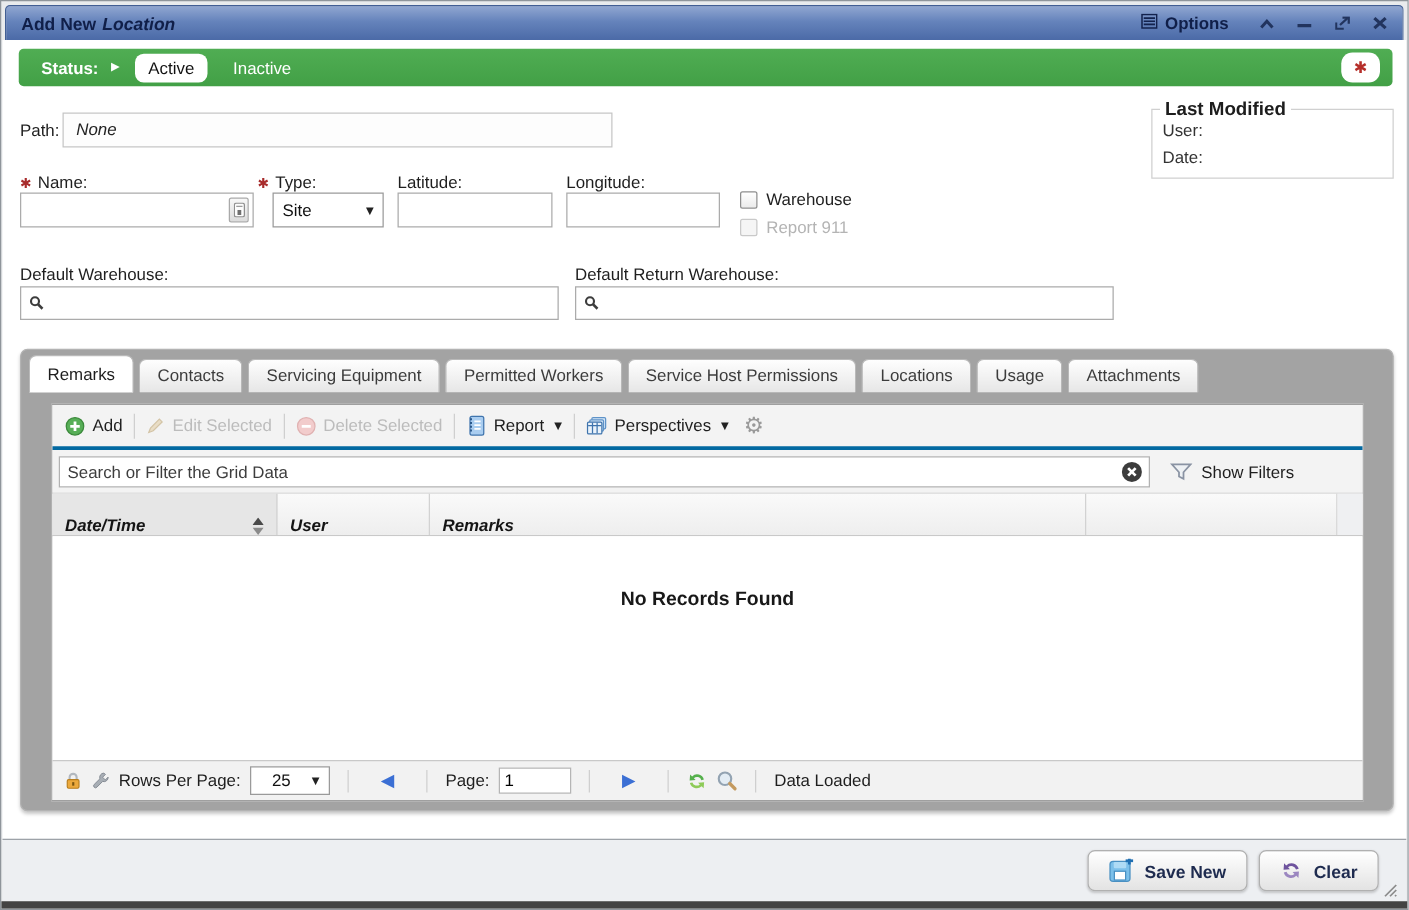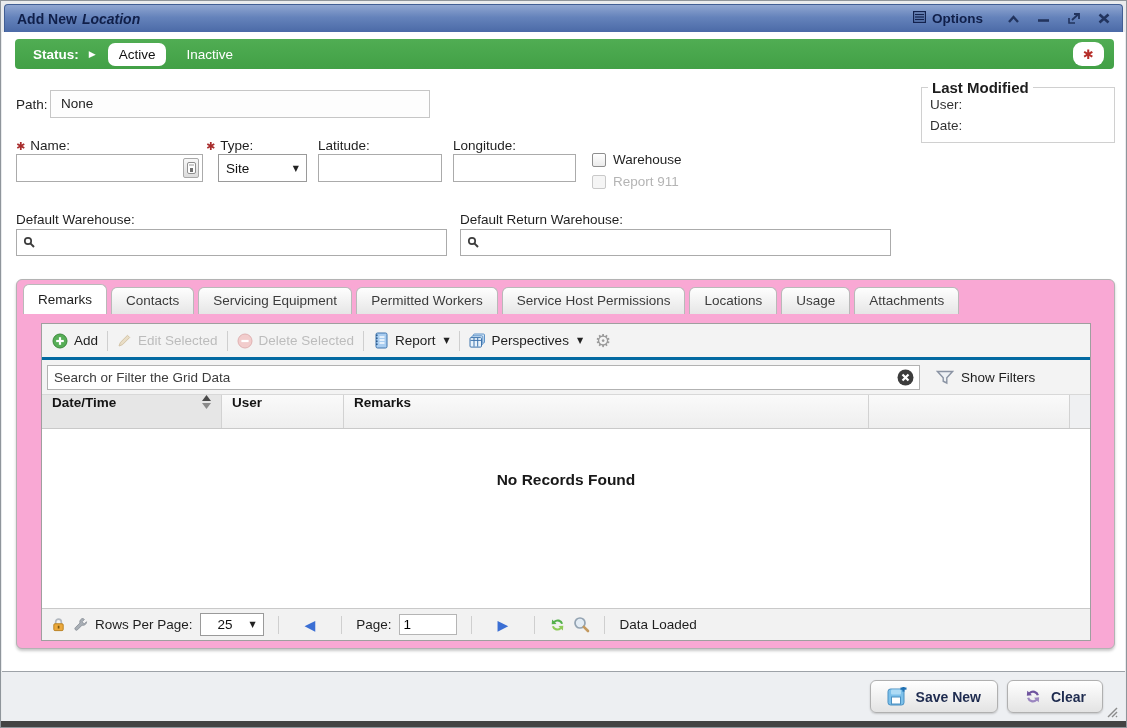--- a/index.html
+++ b/index.html
@@ -43,22 +43,22 @@
     border-radius:7px; cursor:default; }
   .status-inactive { margin-left:20px; font-size:13.5px; cursor:default; }
   .req-btn { margin-left:auto; width:31px; height:24px; background:#fff; border-radius:9px;
     display:flex; align-items:center; justify-content:center; cursor:default; }
   .req-btn span { color:#b62f2a; font-family:"DejaVu Sans",sans-serif; font-size:13px; font-weight:bold; }
 
   
   .flabel { position:absolute; font-size:13.5px; color:#1f1f1f; white-space:nowrap; }
   .req { color:#a82c2c; font-family:"DejaVu Sans",sans-serif; font-size:11px; margin-right:5px; }
   .fbox { position:absolute; border:1px solid #c6c6c6; background:#fdfdfd; }
-  .path-box { left:48px; top:58px; width:380px; height:28px; font-size:13.5px; color:#222;
-    line-height:26px; padding-left:10px; }
+  .path-box { left:48px; top:58px; width:440px; height:28px; font-size:13.5px; color:#222;
+    line-height:26px; padding-left:10px;font-style:italic; }
   .tinput { position:absolute; border:1px solid #ababab; background:#fff; height:28px;
     font-family:"Liberation Sans",sans-serif; font-size:13.5px; padding:0 6px; color:#222; }
   .name-wrap { position:absolute; left:14px; top:122px; width:187px; height:28px; }
   .name-wrap input { width:100%; height:100%; border:1px solid #ababab; padding:0 26px 0 6px;
     font-size:13.5px; font-family:"Liberation Sans",sans-serif; }
   .name-btn { position:absolute; right:4px; top:4px; width:16px; height:20px;
     border:1px solid #a9a9a9; border-radius:2px;
     background:linear-gradient(#f8f8f8,#dcdcdc);
     display:flex; align-items:center; justify-content:center; cursor:default; }
   .selectbox { position:absolute; height:28px; border:1px solid #9a9a9a; background:#fff;
@@ -75,21 +75,21 @@
     font-size:13.5px; font-family:"Liberation Sans",sans-serif; }
   .lookup-wrap svg { position:absolute; left:7px; top:7px; }
 
   .lastmod { position:absolute; left:919px; top:47px; width:194px; height:64px;
     border:1px solid #d0d0d0; }
   .lastmod legend { font-size:15px; font-weight:bold; color:#1d1d1d; margin-left:6px; padding:0 4px; }
   .lastmod .row { font-size:13.5px; color:#333; padding:1px 0 5px 8px; }
 
   
   .tabpanel { position:absolute; left:14px; top:247px; width:1099px; height:370px;
-    background:#f9a8d4; border:1px solid #b3b3b3; border-radius:6px;
+    background:#a3a3a3; border:1px solid #b3b3b3; border-radius:6px;
     box-shadow:0 2px 3px rgba(0,0,0,0.22); }
   .tabstrip { position:absolute; left:6px; top:3px; right:6px; height:31px; display:flex; align-items:flex-end; }
   .tab { padding:5px 14px 6px; font-size:13.5px; color:#3c3c3c;
     background:linear-gradient(#fefefe,#e6e6e6); border:1px solid #b9b9b9; border-bottom:none;
     border-radius:6px 6px 0 0; margin-right:4px; cursor:default; white-space:nowrap; }
   .tab.active { background:#ffffff; color:#1d1d1d; padding-top:7px; padding-bottom:7px; }
 
   
   .grid { position:absolute; left:24px; top:43px; width:1050px; height:318px;
     border:1px solid #9f9f9f; background:#fff; display:flex; flex-direction:column; }
@@ -107,21 +107,21 @@
   .search-wrap input { width:100%; height:100%; border:1px solid #b2b2b2;
     font-family:"Liberation Sans",sans-serif; font-size:13.5px; padding:0 28px 0 6px; color:#333; }
   .search-wrap input::placeholder { color:#3d3d3d; opacity:1; }
   .search-clear { position:absolute; right:6px; top:4px; cursor:default; }
   .filters { display:flex; align-items:center; gap:7px; margin-left:16px; font-size:13.5px;
     color:#1e1e1e; cursor:default; }
 
   .ghead { height:35px; display:flex; background:linear-gradient(#fafafa,#eeeeee);
     border-top:1px solid #d8d8d8; border-bottom:1px solid #c9c9c9;
     font-weight:bold; font-size:13.5px; color:#151515; }
-  .hcell { display:flex; align-items:flex-start; padding:0 10px; border-right:1px solid #d2d2d2; }
+  .hcell { display:flex; align-items:flex-end; padding:0 10px; border-right:1px solid #d2d2d2;font-style:italic; }
   .hc1 { width:180px; background:#e6e6e6; cursor:default; }
   .hc2 { width:122px; }
   .hc3 { width:525px; }
   .hc4 { flex:1; border-right:1px solid #d2d2d2; }
   .hc5 { width:13px; border-right:none; background:#eff0f2; }
   .sort-icon { margin-left:auto; display:flex; flex-direction:column; gap:2px; }
 
   .gbody { flex:1; background:#fff; }
   .empty-msg { text-align:center; margin-top:42px; font-weight:bold; font-size:15.5px; color:#181818; }
 

